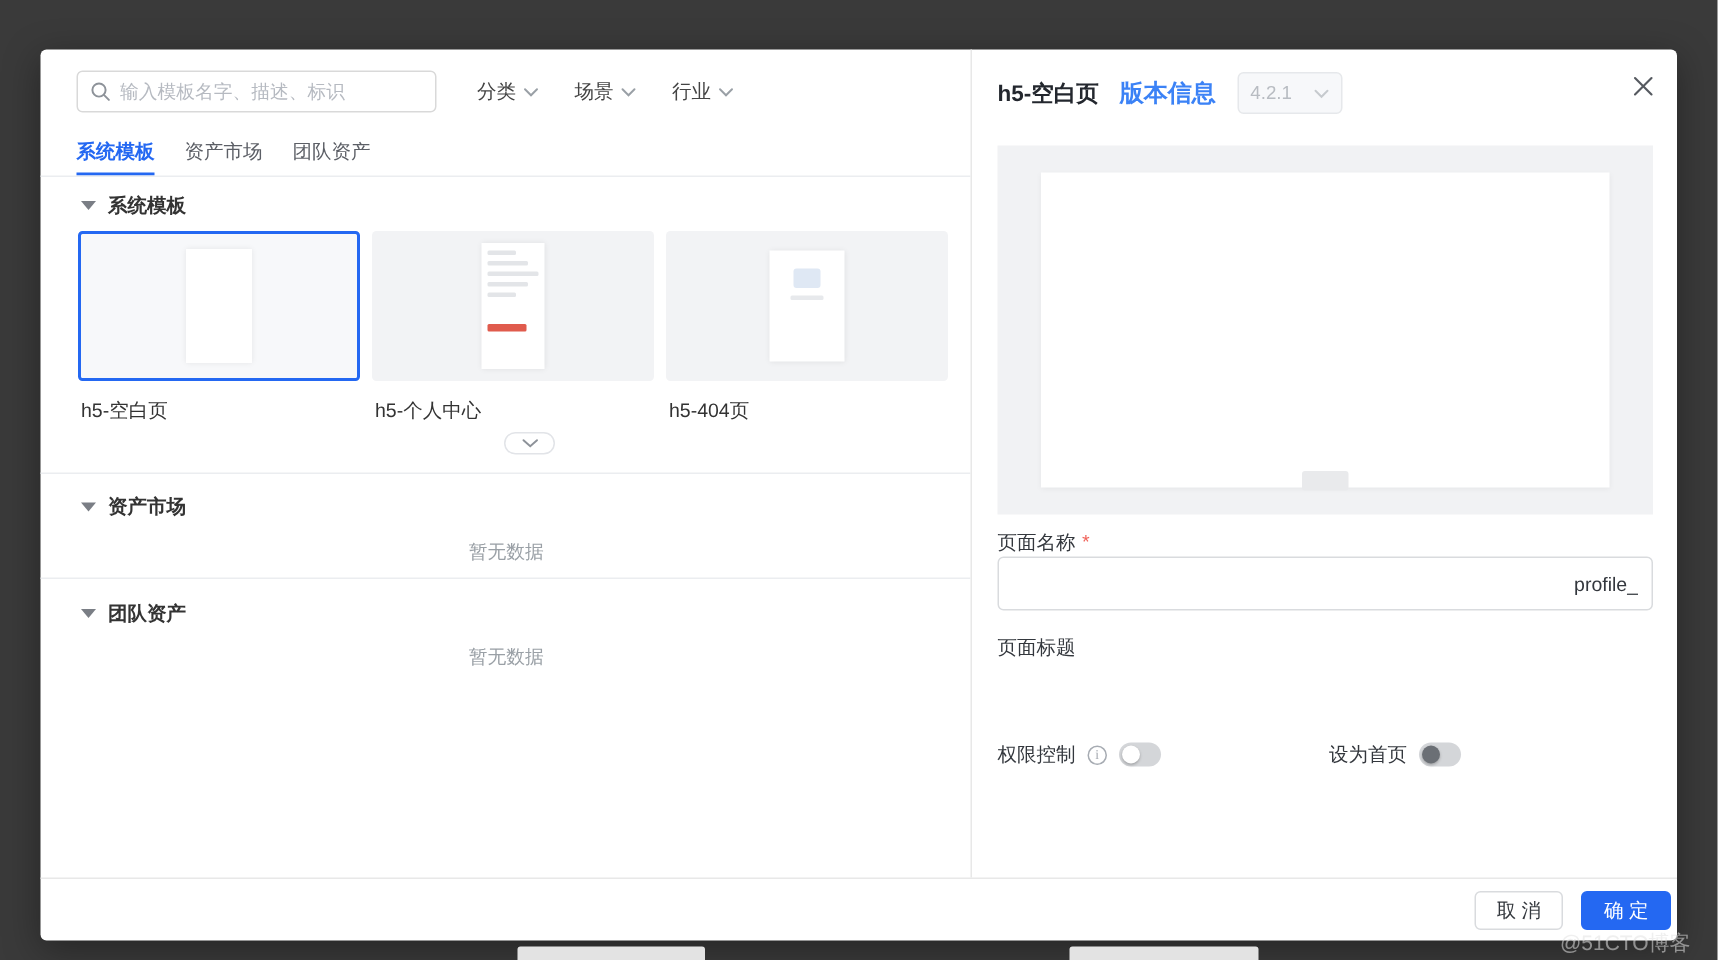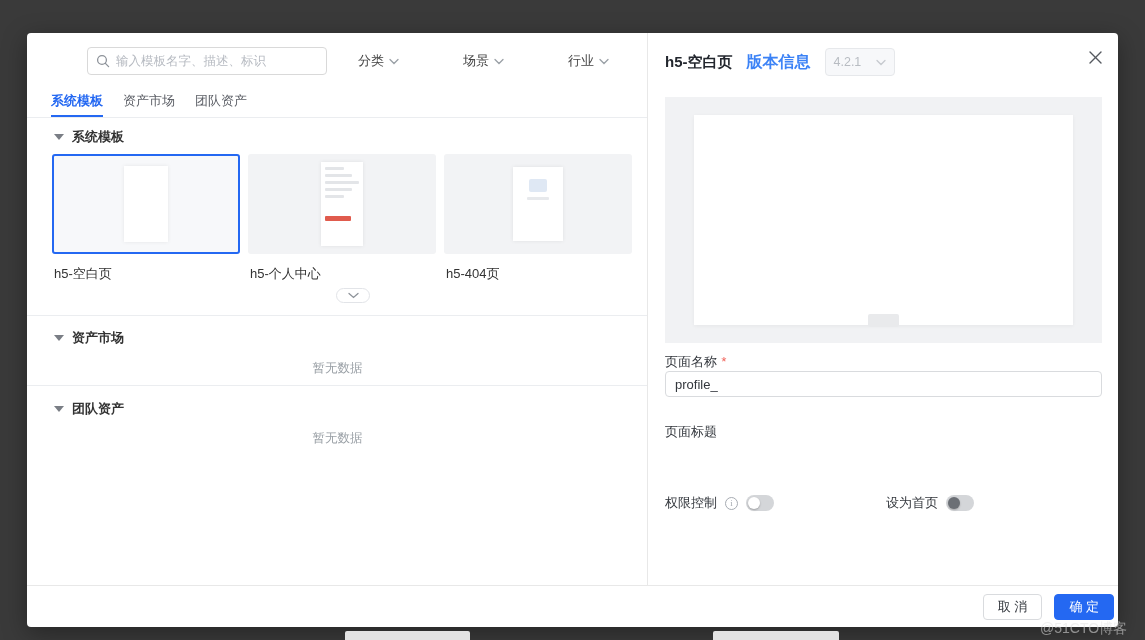--- a/index.html
+++ b/index.html
@@ -20,34 +20,34 @@
   }
 
   
   .left-panel {
     position:absolute; left:0; top:0; width:621px; height:552px;
     border-right:1px solid #e8e8e8;
   }
   .search-box {
     position:absolute; left:24px; top:14px; width:240px; height:28px;
     border:1px solid #d9d9d9; border-radius:4px;
-    display:flex; align-items:center; padding:10px 8px; gap:6px; background:#fff;margin-left:36px;
+    display:flex; align-items:center; padding:10px 8px; gap:6px; background:#fff;
   }
   .search-box input {
     border:none; outline:none; flex:1; font-size:12.5px; color:#333;
     font-family:inherit; background:transparent;
   }
   .search-box input::placeholder { color:#b6bac1; }
 
   .filters {
     position:absolute; left:291px; top:14px; height:28px;
     display:flex; align-items:center; gap:24px;
   }
   .filter {
-    display:flex; align-items:center; gap:5px; color:#444; cursor:pointer; font-size:13px;margin-left:40px;
+    display:flex; align-items:center; gap:5px; color:#444; cursor:pointer; font-size:13px;
   }
 
   .tabs {
     position:absolute; left:24px; top:54px; height:30px;
     display:flex; gap:20px;
   }
   .tab {
     display:flex; align-items:center; height:30px; font-size:13px; color:#5c5f66;
     cursor:pointer; border-bottom:2px solid transparent;
   }
@@ -133,23 +133,23 @@
     position:absolute; left:174px; bottom:-2px; width:31px; height:13px;
     background:#e9eaec; border-radius:2px;
   }
 
   .field-label { position:absolute; left:17px; font-size:13px; color:#33373d; }
   .lbl-name { top:320px;font-family:Liberation Mono, monospace; }
   .lbl-title { top:390px; }
   .req { color:#f0635a; margin-left:3px; }
 
   .text-input {
-    position:absolute; left:17px; width:437px; height:26px;
+    position:absolute; left:17px; width:437px; height:36px;
     border:1px solid #d9dbde; border-radius:4px; padding:0 9px;
-    font-size:13px; color:#33373d; font-family:inherit; outline:none; background:#fff;
+    font-size:13px; color:#33373d; font-family:inherit; outline:none; background:#fff;text-align:right;
   }
   .inp-name { top:338px; }
   .inp-title {
     top:409px; border:1px solid #2468f2;
     box-shadow:0 0 0 2px rgba(36,104,242,.14);
   }
 
   .toggle-row { position:absolute; left:17px; top:461px; width:437px; height:18px; }
   .toggle-group { position:absolute; display:flex; align-items:center; gap:8px; }
   .tg-perm { left:0; }

